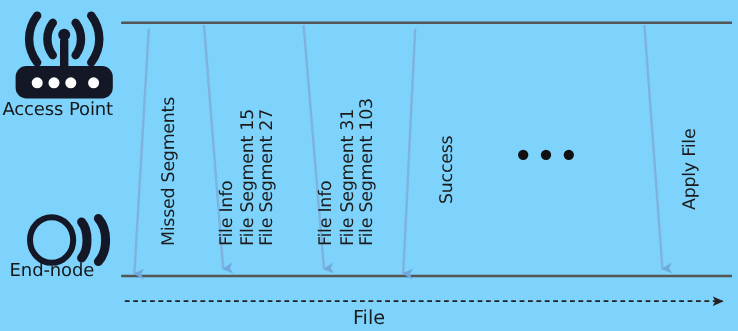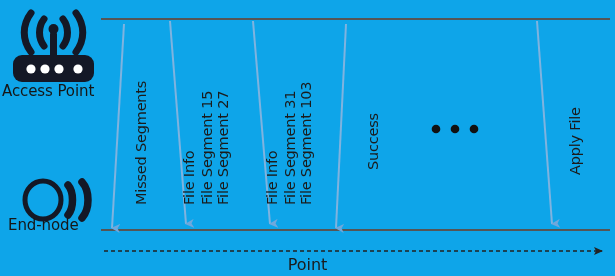--- a/index.html
+++ b/index.html
@@ -7,21 +7,21 @@
     padding: 0;
     background: #ffffff;
   }
   body {
     font-family: "DejaVu Sans", sans-serif;
   }
   #canvas {
     position: relative;
     width: 615px;
     height: 276px;
-    background: #0ea5e9;
+    background: #7dd3fc;
     overflow: hidden;
   }
   #diagram-svg {
     position: absolute;
     left: 0;
     top: 0;
     width: 615px;
     height: 276px;
   }
   .node-label {
@@ -133,15 +133,15 @@
   <div class="msg-label" style="left:215px; top:205px;">File Segment 27</div>
 
   <div class="msg-label" style="left:264px; top:205px;">File Info</div>
   <div class="msg-label" style="left:282px; top:205px;">File Segment 31</div>
   <div class="msg-label" style="left:298px; top:205px;">File Segment 103</div>
 
   <div class="msg-label" style="left:365px; top:170px;">Success</div>
 
   <div class="msg-label" style="left:567px; top:175px;">Apply File</div>
 
-  <div id="time-axis-label">Point</div>
+  <div id="time-axis-label">File</div>
 
 </div>
 
 </body></html>

